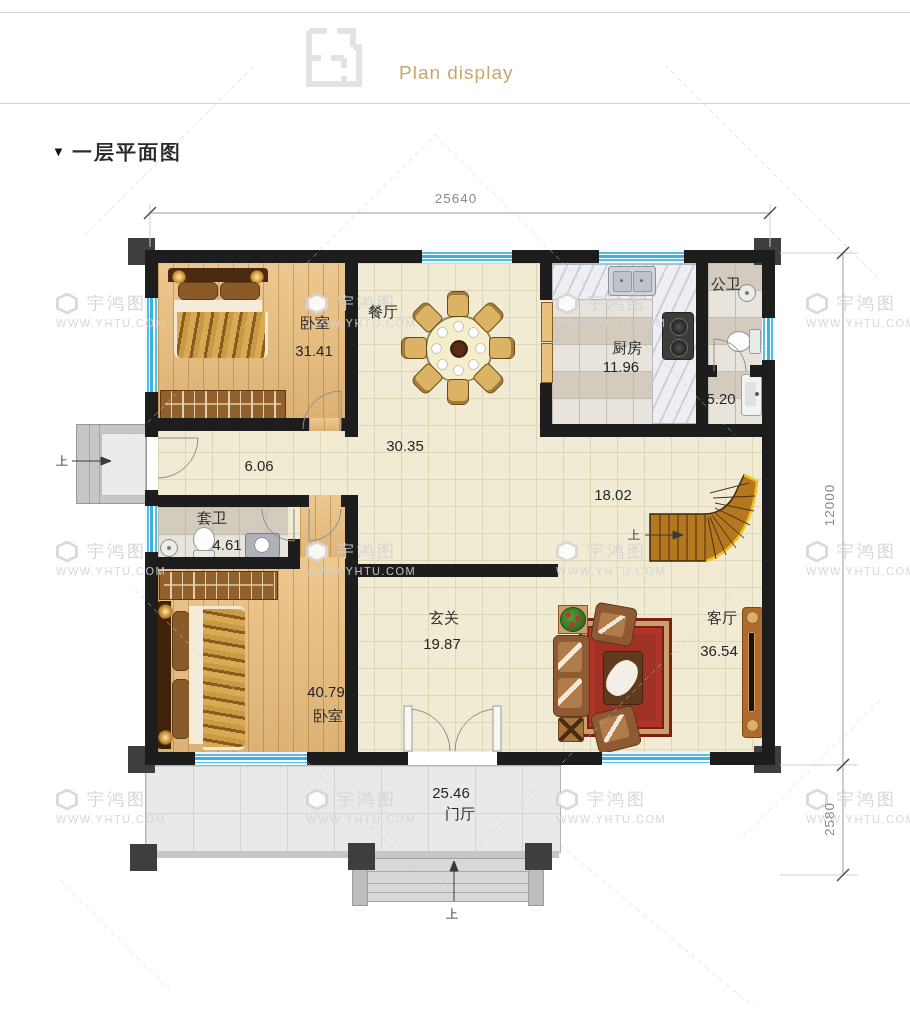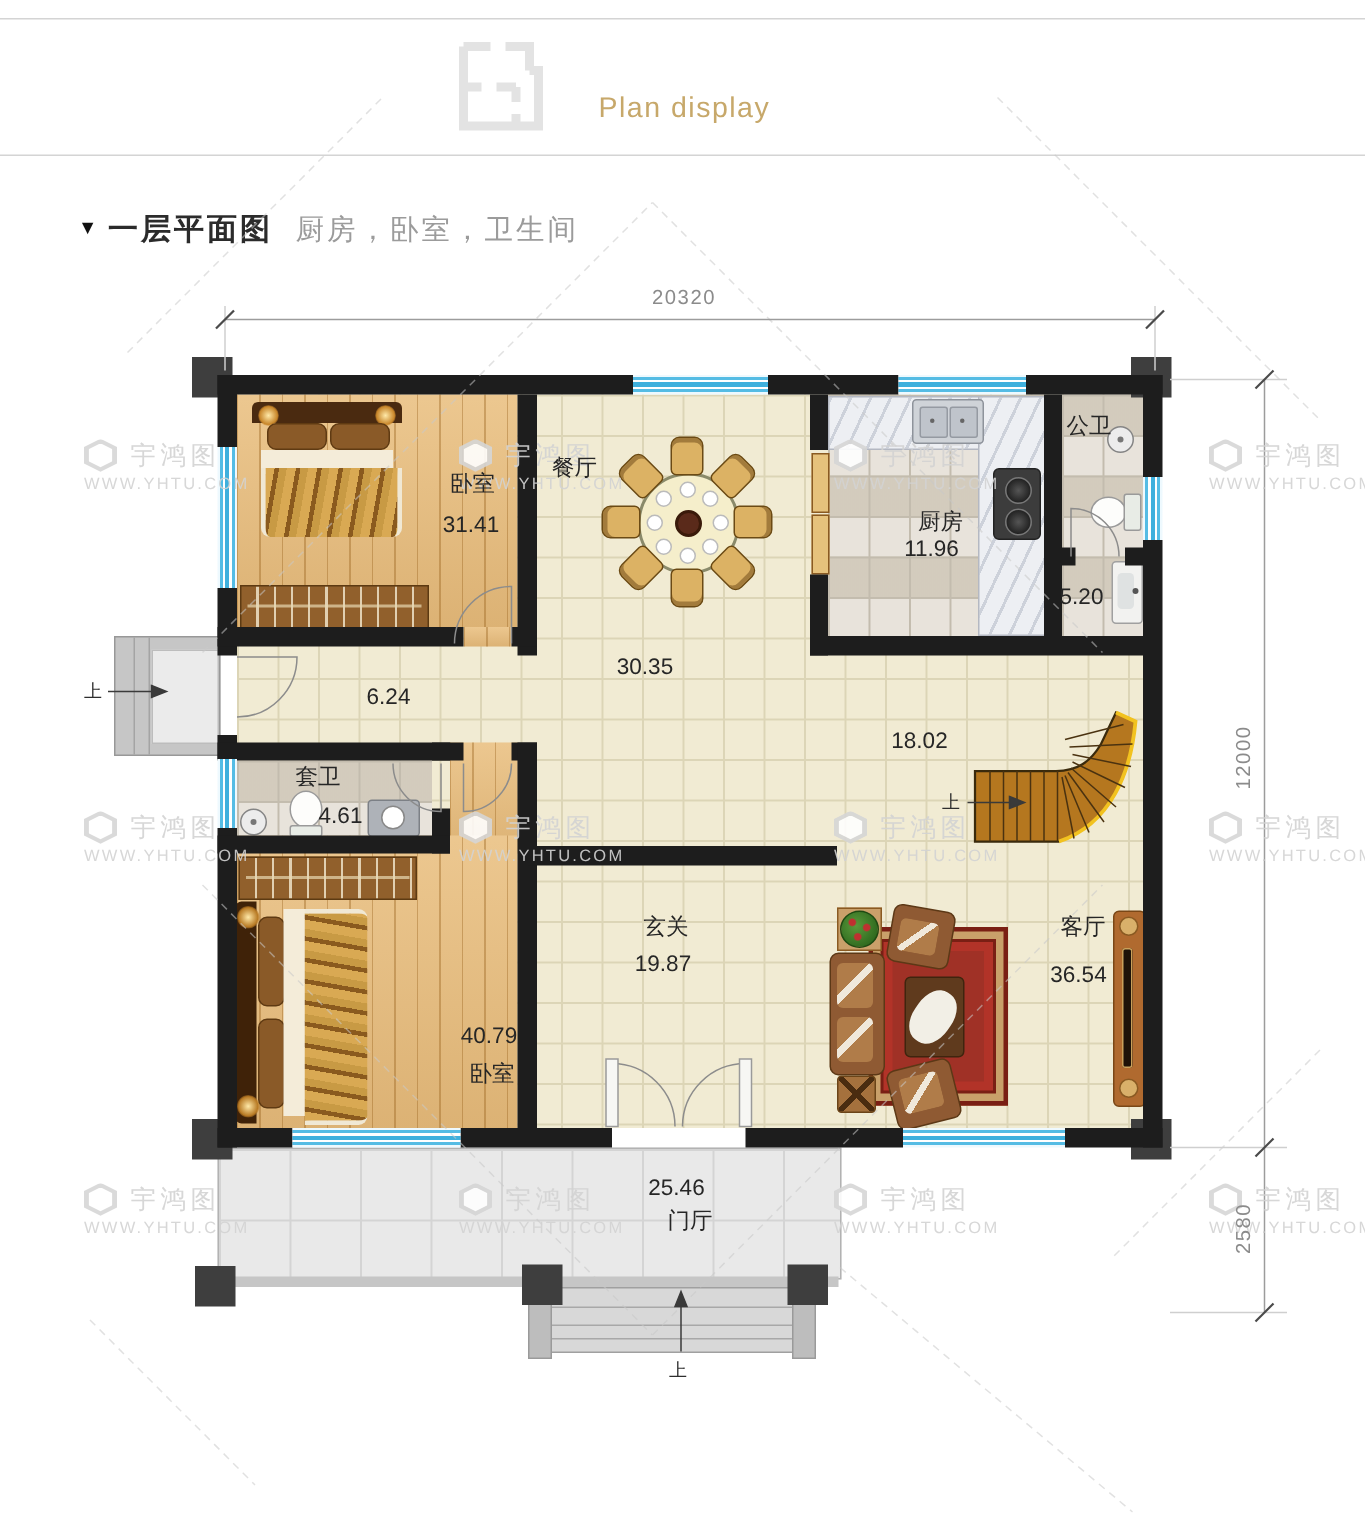--- a/index.html
+++ b/index.html
@@ -67,21 +67,20 @@
     <g fill="none" stroke="#e3e3e3" stroke-width="6">
       <path d="M10 6 H28 M38 6 H54 V22 M54 22 H60 V59 H10 V6"></path>
       <path d="M10 33 H22 M32 33 H45 M45 33 V43 M45 59 V51"></path>
     </g>
   </svg>
   <div class="h-sub" style="left:399px;top:62px">Plan display</div>
   <div class="hline" style="top:103px"></div>
 
   <div class="s-mark" style="left:52px;top:144px">▼</div>
   <div class="s-title" style="left:72px;top:139px">一层平面图</div>
-  <div class="s-tags" style="left:197px;top:140px">厨房，卧室，卫生间</div>
 
   <div>
     <div class="tile" style="left:158px;top:263px;width:604px;height:489px"></div>
     <div class="wood" style="left:158px;top:263px;width:187px;height:155px"></div>
     <div class="wood" style="left:309px;top:418px;width:32px;height:13px"></div>
     <div class="wood" style="left:300px;top:495px;width:45px;height:74px"></div>
     <div class="wood" style="left:158px;top:557px;width:187px;height:195px"></div>
     <div class="btile" style="left:552px;top:263px;width:144px;height:161px"></div>
     <div class="btile" style="left:708px;top:263px;width:54px;height:161px"></div>
     <div class="btile" style="left:158px;top:507px;width:130px;height:50px"></div>
@@ -429,39 +428,39 @@
           <i></i>
         </span>
         <span class="nm">宇鸿图</span>
         <span class="url">WWW.YHTU.COM</span>
       </div>
   </div>
 
   <div class="lbl" style="left:315px;top:323px">卧室</div>
   <div class="lbl" style="left:314px;top:350px">31.41</div>
   <div class="lbl" style="left:383px;top:312px">餐厅</div>
-  <div class="lbl" style="left:430px;top:445px">30.35</div>
-  <div class="lbl" style="left:259px;top:465px">6.24</div>
+  <div class="lbl" style="left:405px;top:445px">30.35</div>
+  <div class="lbl" style="left:259px;top:465px">6.06</div>
   <div class="lbl" style="left:627px;top:348px">厨房</div>
   <div class="lbl" style="left:621px;top:366px">11.96</div>
   <div class="lbl" style="left:726px;top:284px">公卫</div>
   <div class="lbl" style="left:721px;top:398px">5.20</div>
   <div class="lbl" style="left:613px;top:494px">18.02</div>
   <div class="lbl" style="left:212px;top:518px">套卫</div>
   <div class="lbl" style="left:227px;top:544px">4.61</div>
   <div class="lbl" style="left:326px;top:691px">40.79</div>
   <div class="lbl" style="left:328px;top:716px">卧室</div>
   <div class="lbl" style="left:444px;top:618px">玄关</div>
   <div class="lbl" style="left:442px;top:643px">19.87</div>
   <div class="lbl" style="left:722px;top:618px">客厅</div>
   <div class="lbl" style="left:719px;top:650px">36.54</div>
   <div class="lbl" style="left:451px;top:792px">25.46</div>
   <div class="lbl" style="left:460px;top:814px">门厅</div>
 
   <div class="up" style="left:62px;top:461px">上</div>
   <div class="up" style="left:634px;top:535px">上</div>
   <div class="up" style="left:452px;top:914px">上</div>
 
-  <div class="dim" style="left:456px;top:198px">20320</div>
+  <div class="dim" style="left:456px;top:198px">25640</div>
   <div class="dim v" style="left:829px;top:505px">12000</div>
   <div class="dim v" style="left:829px;top:819px">2580</div>
 
 </div>
 
 </body></html>

